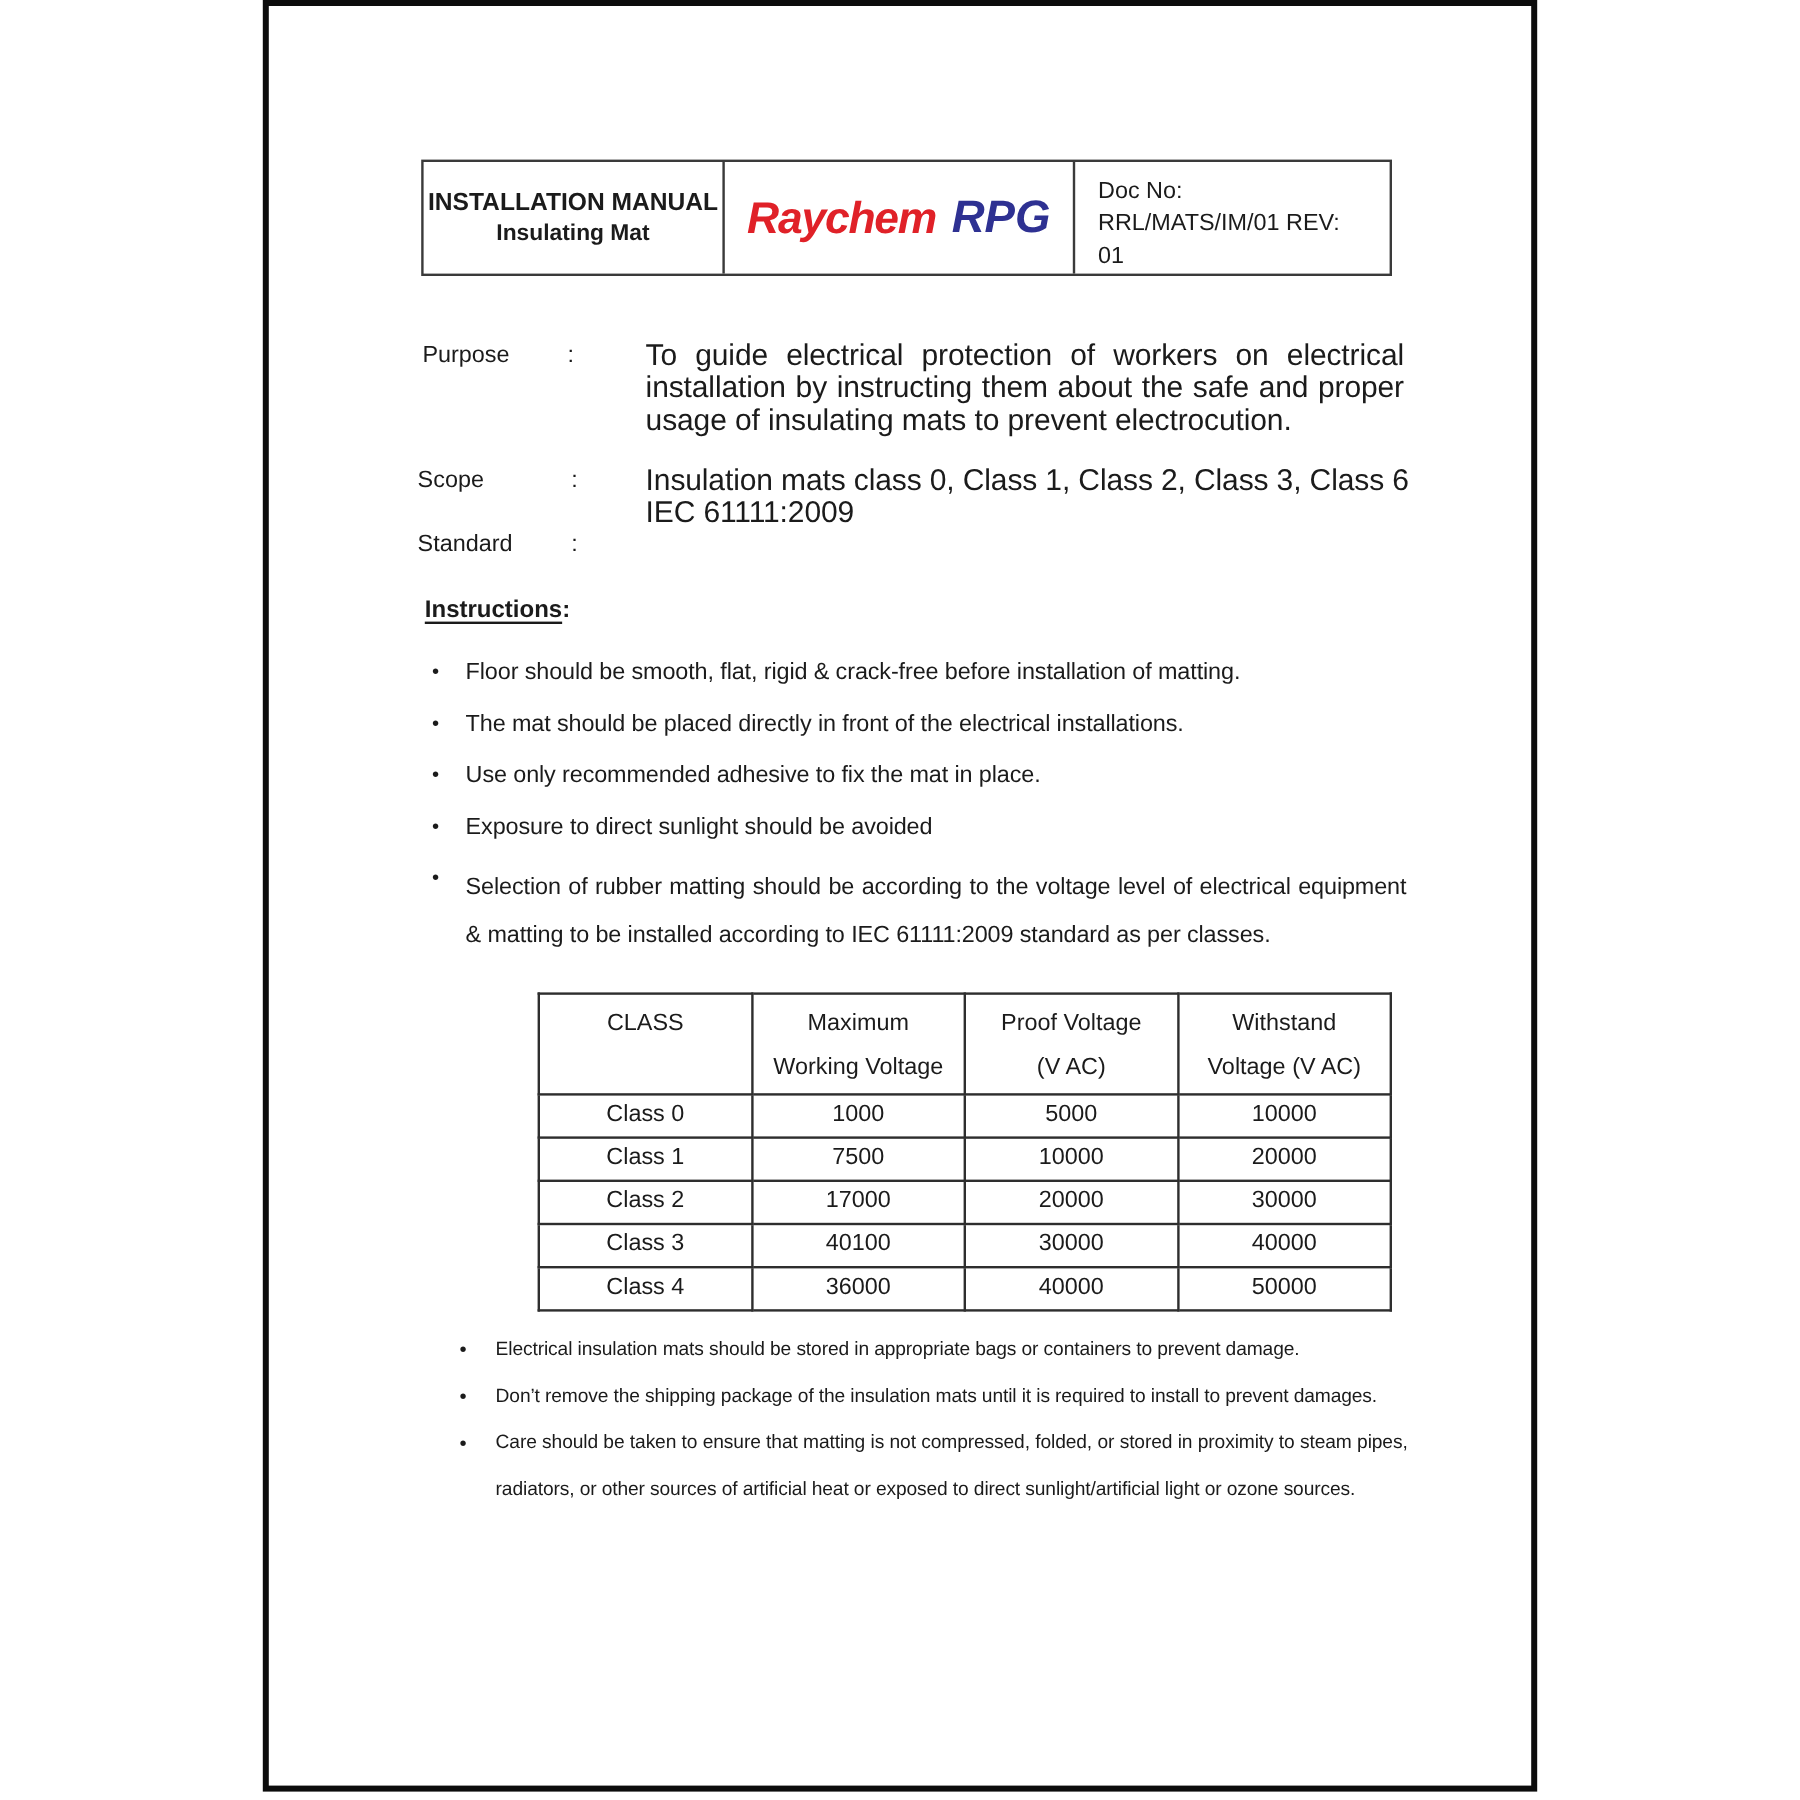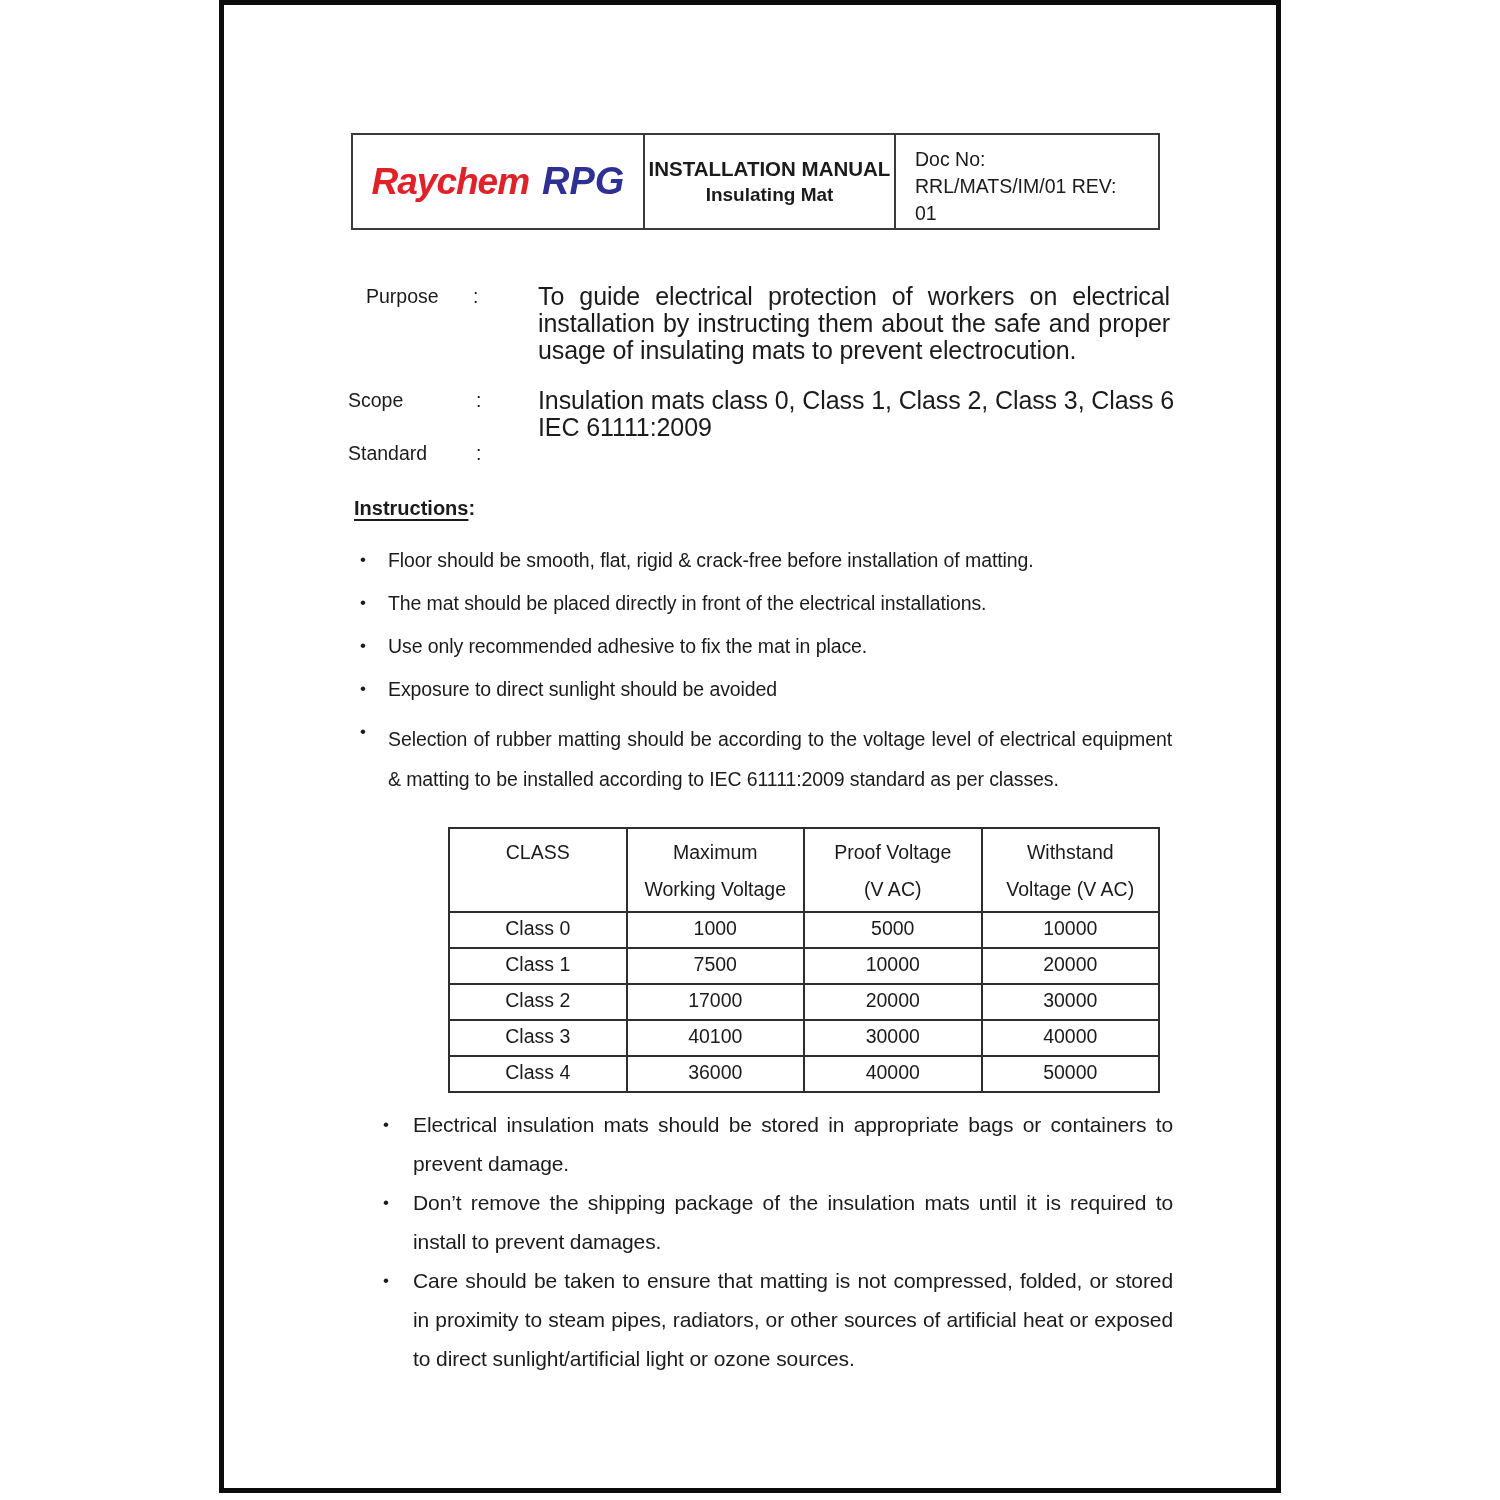--- a/index.html
+++ b/index.html
@@ -66,21 +66,21 @@
     letter-spacing: 26px;
     line-height: 10px; height: 7px; overflow: hidden;
   }
 
   
   .meta-label { position: absolute; font-size: 19.5px; line-height: 27px; }
   .meta-colon { position: absolute; font-size: 19.5px; line-height: 27px; }
   .meta-text  { position: absolute; font-size: 25px; line-height: 27px; letter-spacing: -0.1px; }
   .justify { text-align: justify; }
 
-  #purpose-label { left: 142px; top: 278px; }
+  #purpose-label { left: 128px; top: 278px; }
   #purpose-colon { left: 249px; top: 278px; }
   #purpose-text  { left: 314px; top: 278px; width: 632px; }
 
   #scope-label { left: 124px; top: 382px; }
   #scope-colon { left: 252px; top: 382px; }
   #scope-text  { left: 314px; top: 382px; width: 640px; }
 
   #standard-label { left: 124px; top: 435px; }
   #standard-colon { left: 252px; top: 435px; }
 
@@ -133,36 +133,36 @@
   .bullets-bottom {
     position: absolute; left: 159px; top: 1100px; width: 790px;
   }
   .bb-item { display: flex; }
   .bb-item .dot {
     width: 30px; flex: none;
     font-size: 17px; line-height: 39px;
   }
   .bb-item .txt {
     flex: 1;
-    font-size: 21px; line-height: 39px; letter-spacing: -0.1px;
+    font-size: 16px; line-height: 39px; letter-spacing: -0.1px;
   }
 </style>
 </head>
 <body>
 
 <div class="page">
 
   <div class="hdr">
+    <div class="hdr-cell hdr-title">
+      <div class="t1">INSTALLATION MANUAL</div>
+      <div class="t2">Insulating Mat</div>
+    </div>
     <div class="hdr-cell hdr-logo">
       <span class="logo-raychem">Raychem</span>
       <span class="logo-rpg">RPG</span>
-    </div>
-    <div class="hdr-cell hdr-title">
-      <div class="t1">INSTALLATION MANUAL</div>
-      <div class="t2">Insulating Mat</div>
     </div>
     <div class="hdr-cell hdr-doc">
       <div>Doc No:</div>
       <div>RRL/MATS/IM/01 REV:</div>
       <div>01</div>
       <div class="clipped">. .</div>
     </div>
   </div>
 
   <div class="meta-label" id="purpose-label">Purpose</div>

